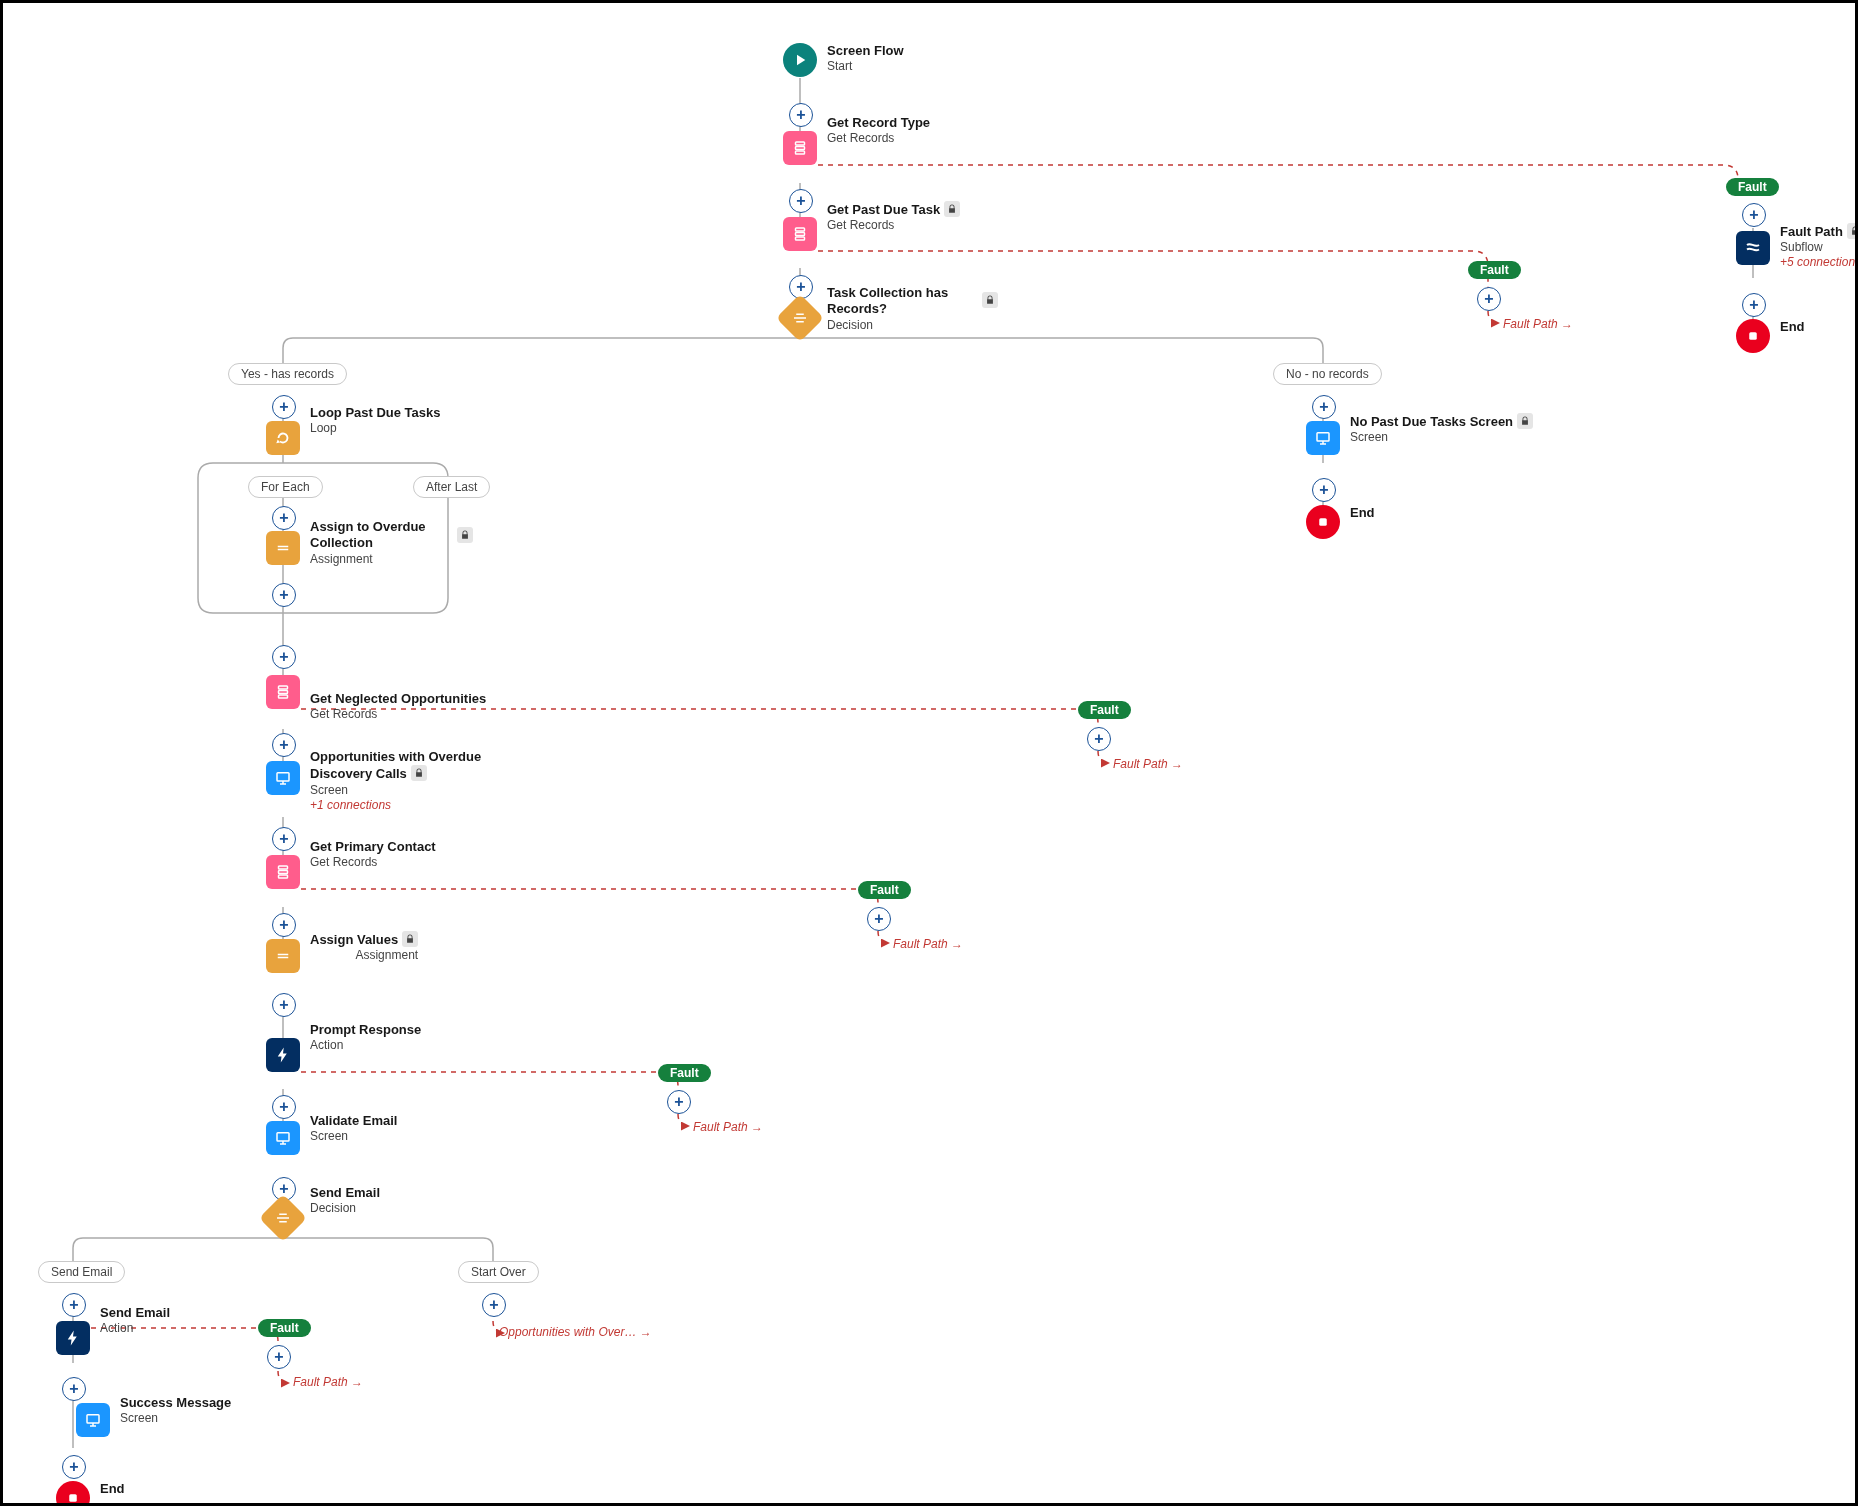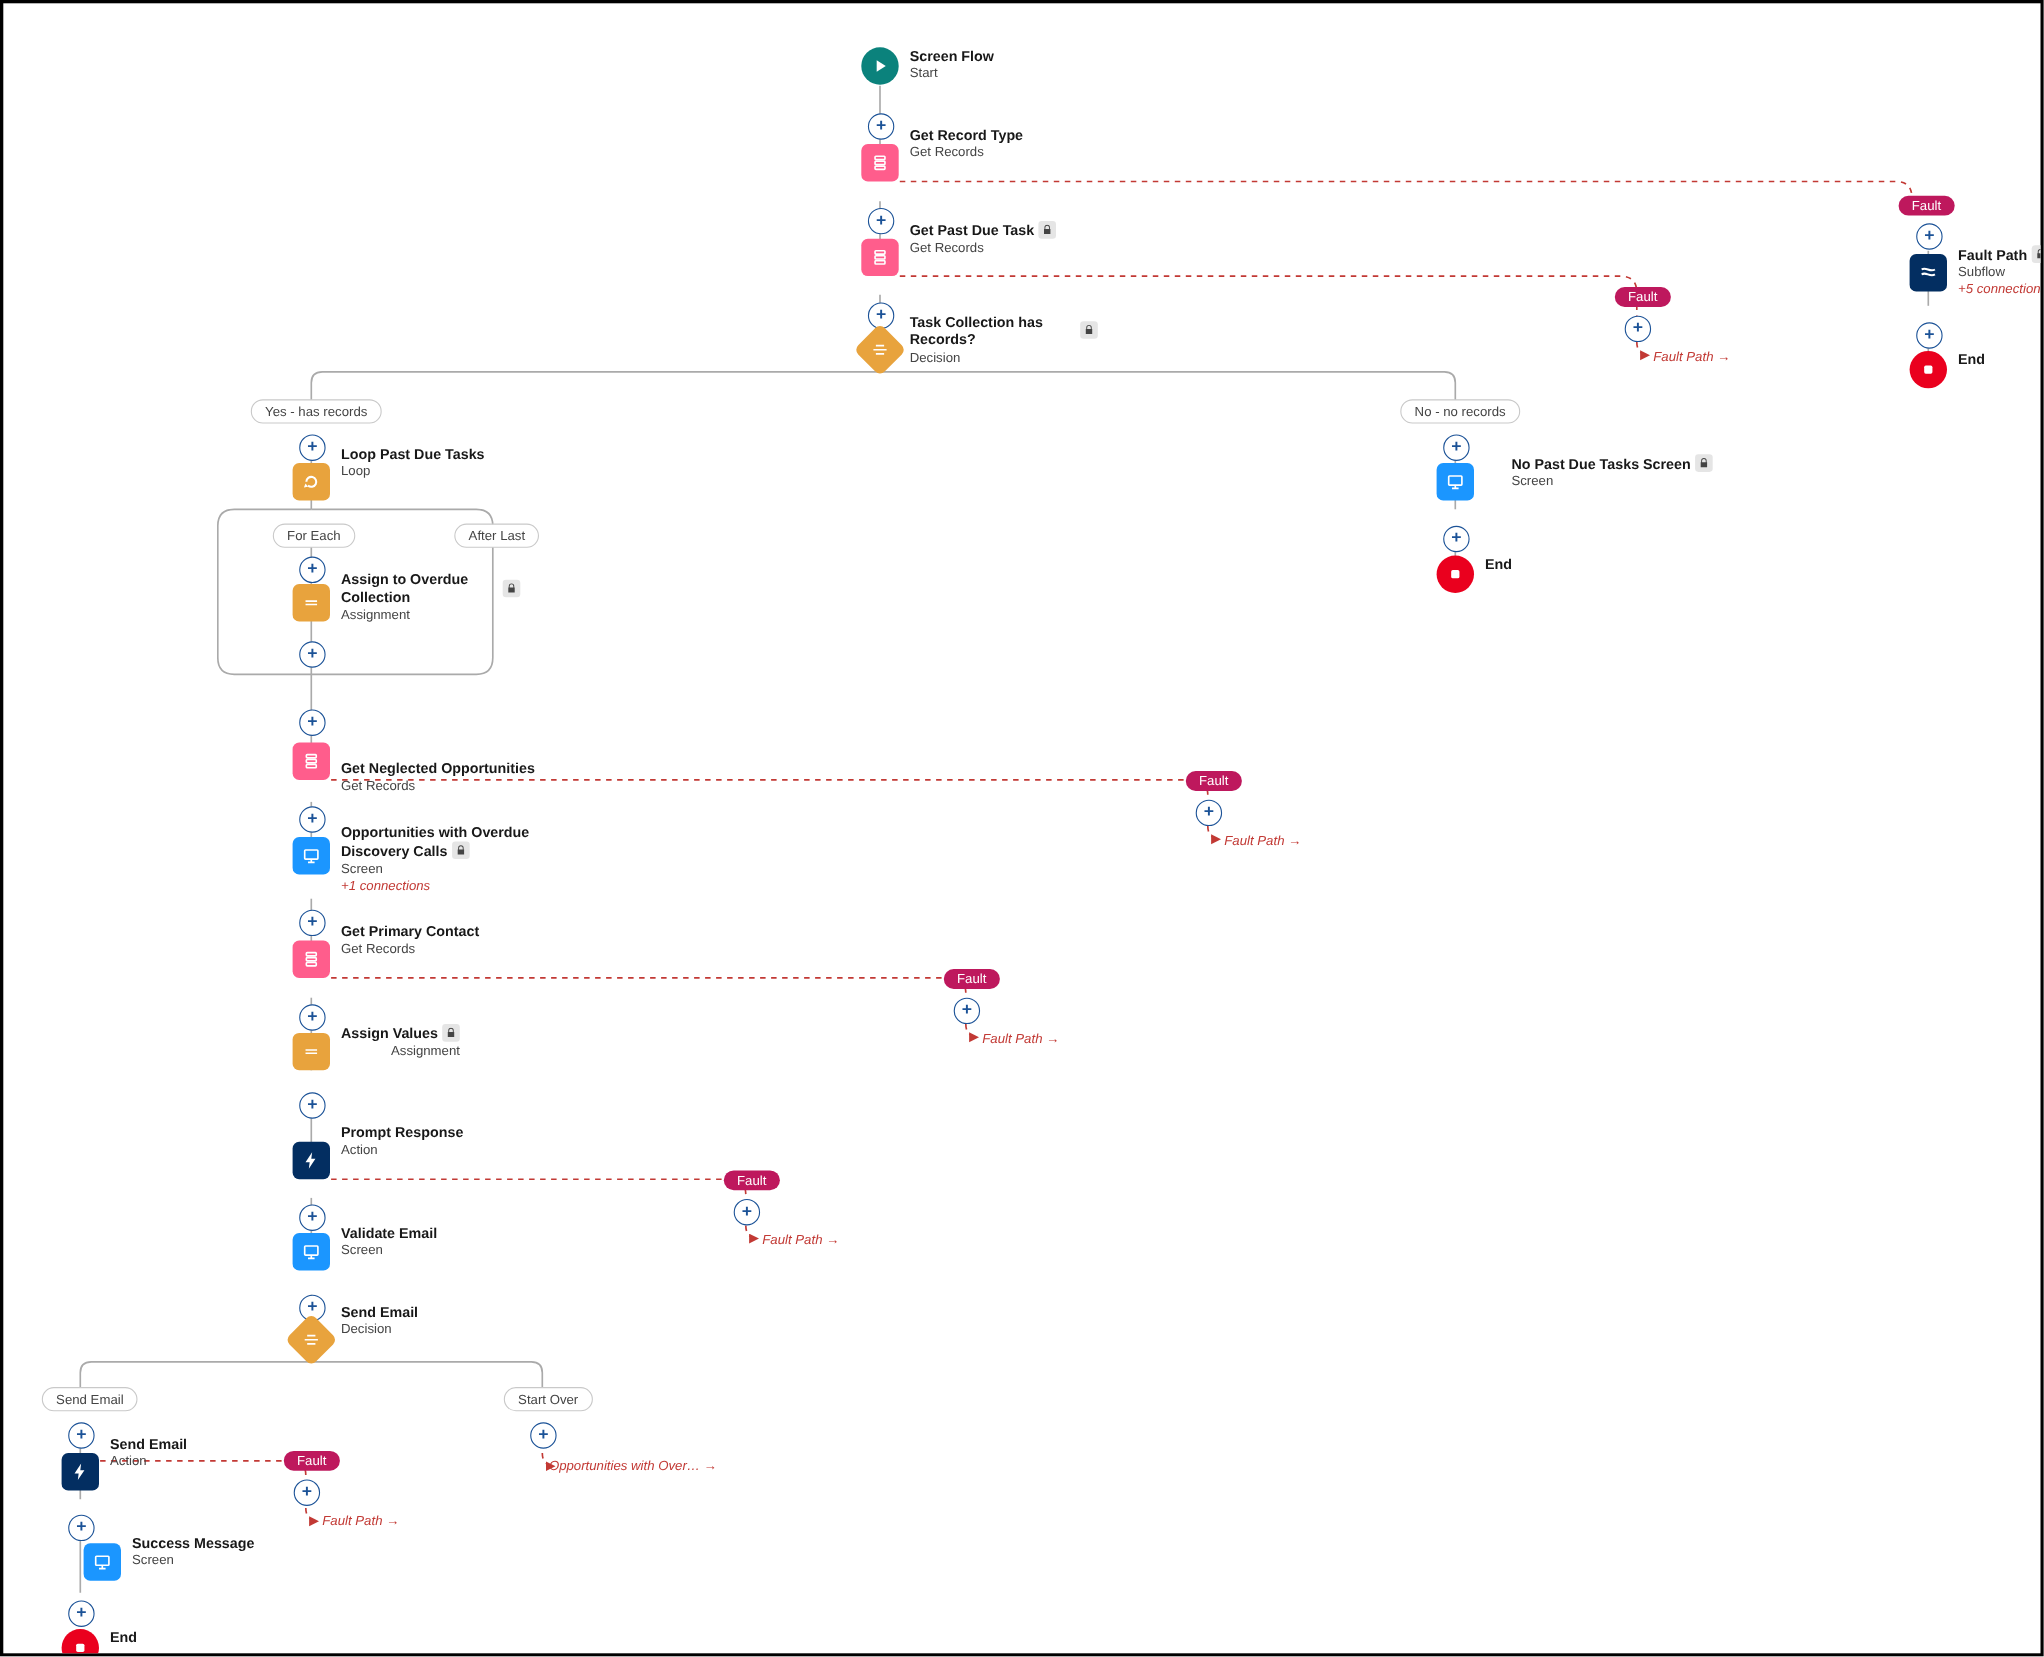--- a/index.html
+++ b/index.html
@@ -16,21 +16,21 @@
   .icon.assign{background:#e8a33d;}
   .icon.screen{background:#1b96ff;}
   .icon.action{background:#032e61;}
   .icon.subflow{background:#032e61;}
   .icon.end{background:#ea001e;border-radius:50%;}
   .txt{display:flex;flex-direction:column;line-height:1.25;}
   .lbl{font-size:13px;font-weight:700;color:#181818;white-space:nowrap;}
   .sub{font-size:12px;color:#444;white-space:nowrap;}
   .red{font-size:12px;color:#c23934;font-style:italic;white-space:nowrap;}
   .pill{position:absolute;background:#fff;border:1px solid #c9c9c9;border-radius:14px;padding:3px 12px;font-size:12px;color:#444;white-space:nowrap;}
-  .fault-pill{position:absolute;background:#be185d;color:#fff;border-radius:12px;padding:2px 12px;font-size:12px;font-weight:400;}
+  .fault-pill{position:absolute;background:#15803d;color:#fff;border-radius:12px;padding:2px 12px;font-size:12px;font-weight:700;}
   .plus{position:absolute;width:22px;height:22px;border:1.5px solid #1b5297;border-radius:50%;background:#fff;display:flex;align-items:center;justify-content:center;color:#1b5297;font-size:16px;font-weight:600;line-height:1;cursor:pointer;}
   .goto{position:absolute;font-size:12px;color:#c23934;font-style:italic;white-space:nowrap;}
   .locked{display:inline-flex;width:16px;height:16px;background:#e5e5e5;border-radius:3px;align-items:center;justify-content:center;margin-left:4px;color:#444;flex-shrink:0;}
   .locked svg{width:10px;height:10px;}
   .lbl-wrap{white-space:normal;max-width:180px;}
 </style>
 </head>
 <body>
 
 <div class="frame">
@@ -345,21 +345,21 @@
 
 <div class="pill" style="left:1270px;top:360px;">No - no records</div>
 <div class="plus" style="left:1309px;top:392px;">+</div>
 <div class="node" style="left:1303px;top:418px;">
   <div class="icon screen">
         <svg viewBox="0 0 24 24">
           <rect x="4" y="5" width="16" height="11" rx="1" fill="none" stroke="#fff" stroke-width="2"></rect>
           <path stroke="#fff" stroke-width="2" d="M8 20h8M12 16v4"></path>
         </svg>
       </div>
-  <div class="txt" style="position:relative;top:-8px;margin-left:24px;">
+  <div class="txt" style="position:relative;top:-8px;">
         <span class="lbl"><span>No Past Due Tasks Screen</span><span class="locked">
             <svg viewBox="0 0 24 24">
               <path fill="#444" d="M6 10V7a6 6 0 1112 0v3h1v11H5V10h1zm2 0h8V7a4 4 0 10-8 0v3z"></path>
             </svg>
           </span></span>
         <span class="sub">Screen</span>
       </div>
 </div>
 <div class="plus" style="left:1309px;top:475px;">+</div>
 <div class="node" style="left:1303px;top:502px;">

